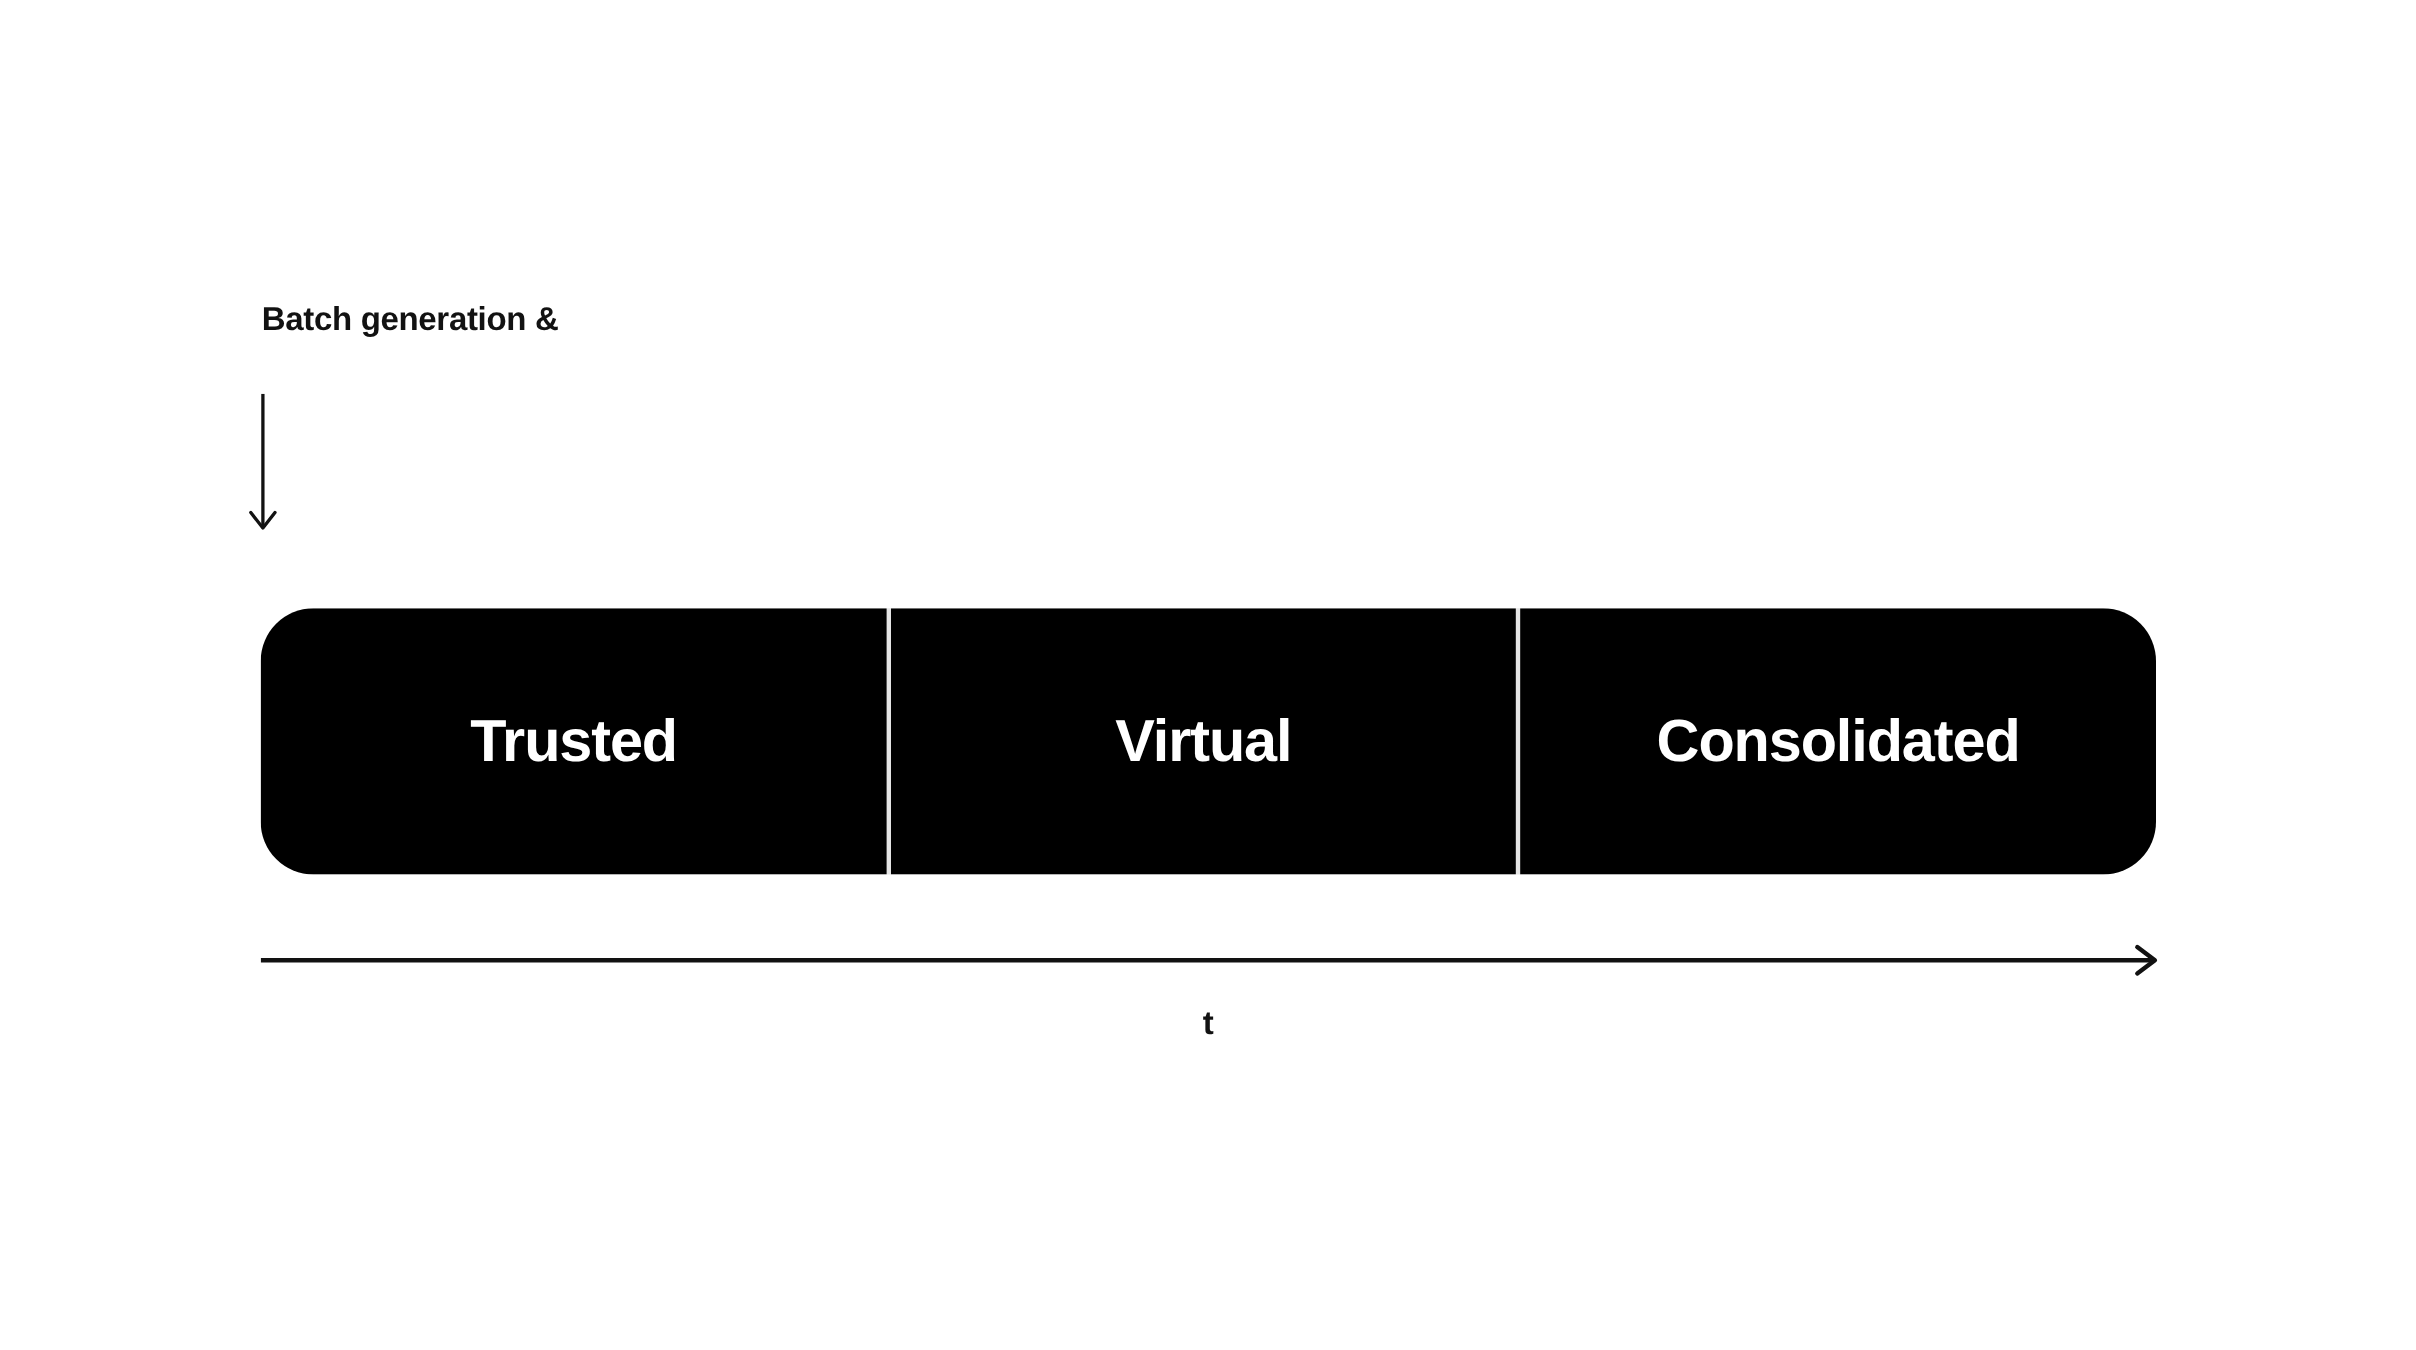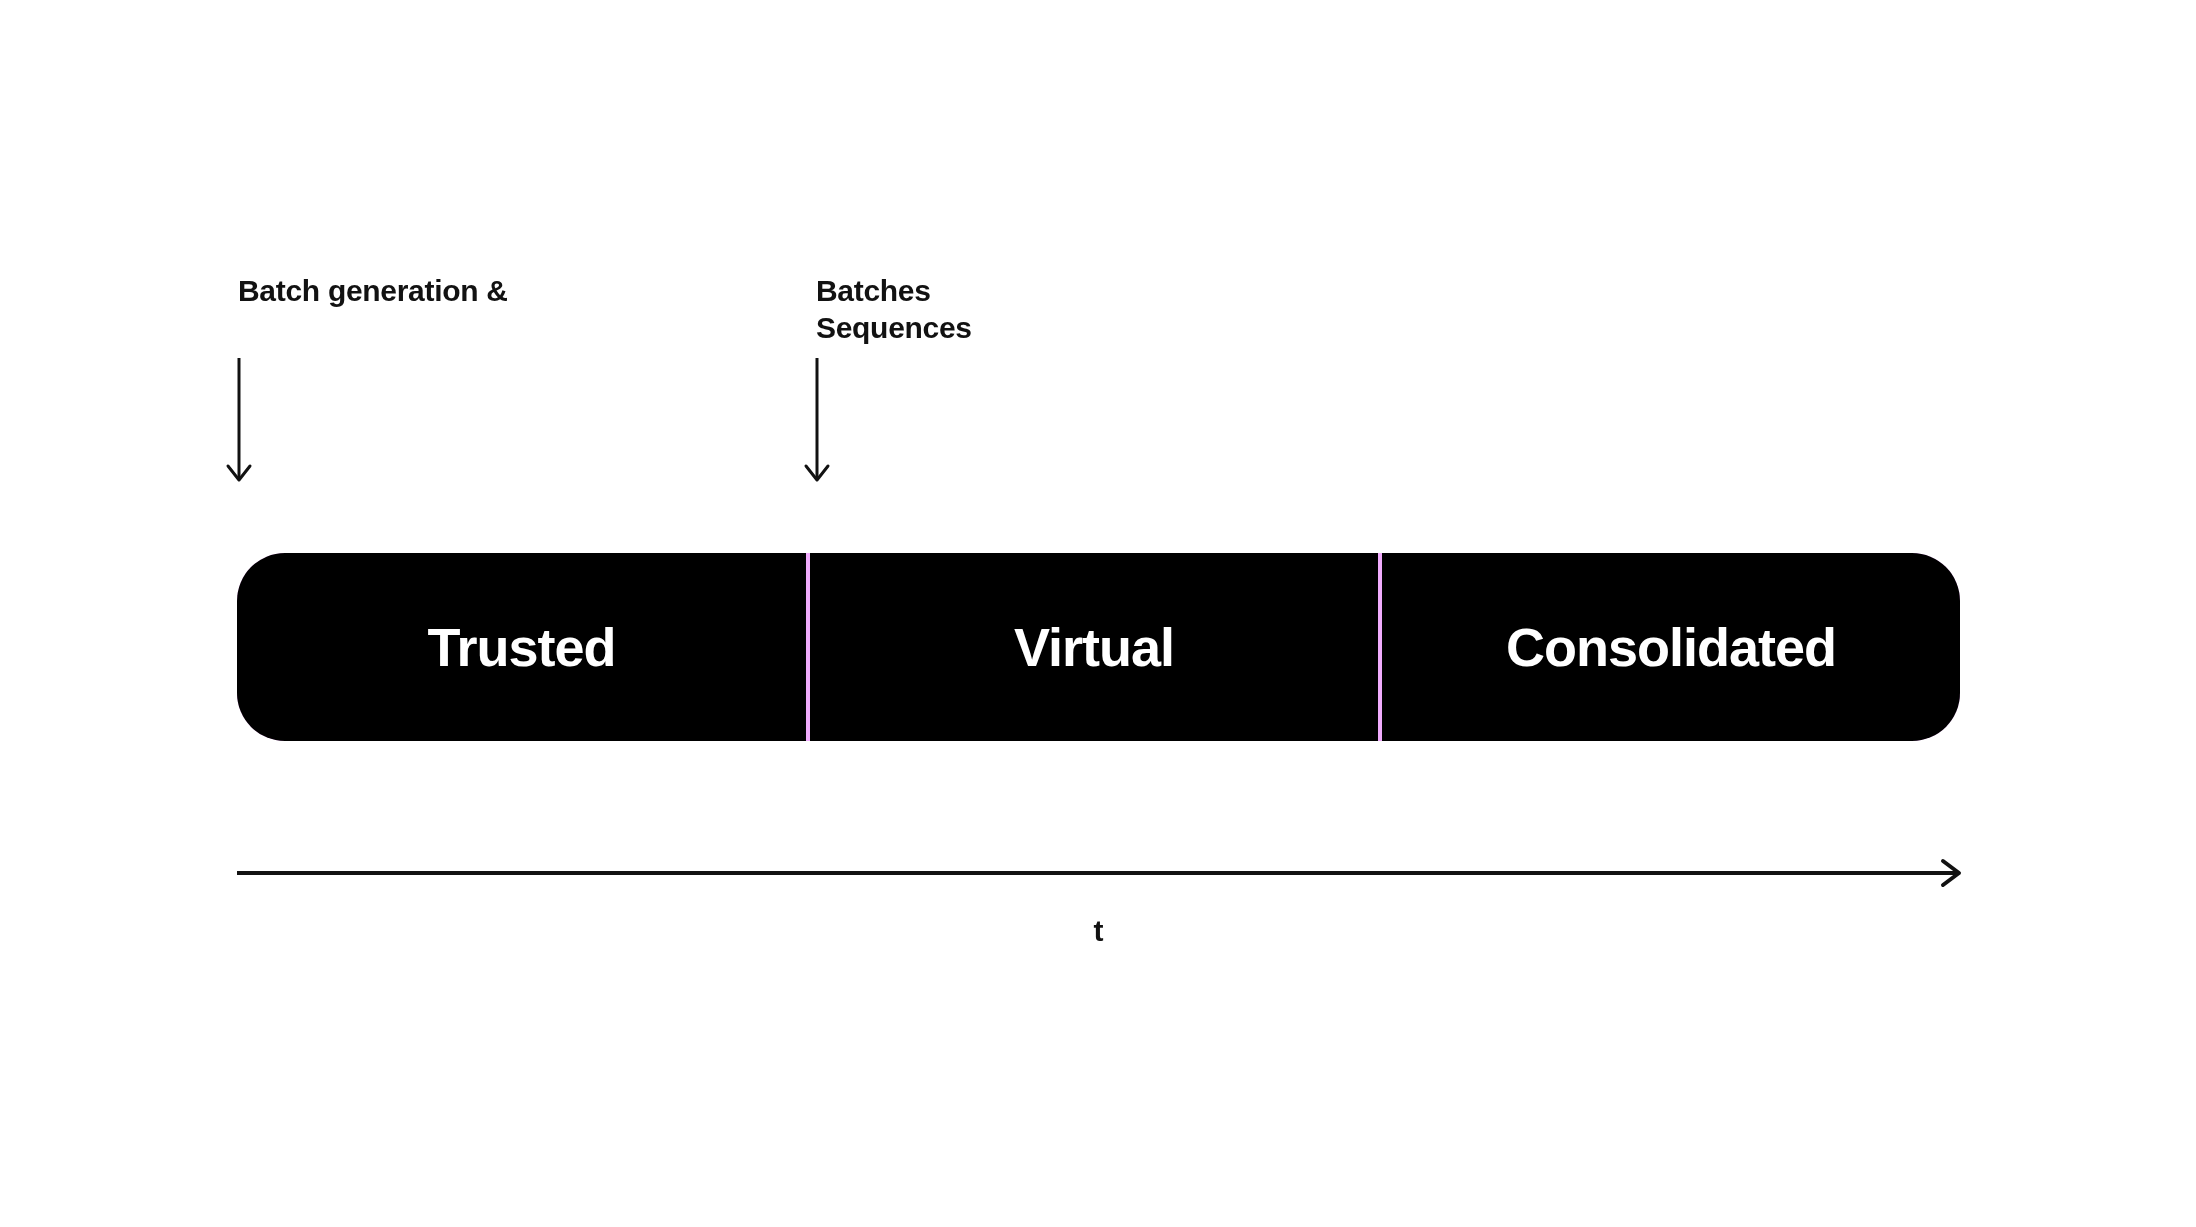--- a/index.html
+++ b/index.html
@@ -39,24 +39,24 @@
   .annotation-1 { left: 238px; }
   .annotation-2 { left: 816px; }
   .annotation-3 { left: 1388px; }
 
   
   .timeline-bar {
     position: absolute;
     left: 237px;
     top: 553px;
     width: 1723px;
-    height: 188px;
+    height: 242px;
     display: flex;
     gap: 4px;
-    background: #f0abfc;
+    background: #e5e5e5;
     border-radius: 48px;
     overflow: hidden;
   }
   .segment {
     background: #000000;
     display: flex;
     align-items: center;
     justify-content: center;
   }
   .segment-1 { width: 569px; }
@@ -99,30 +99,20 @@
   <div class="annotation annotation-1">
     <div class="annotation-label">
       <div>Batch generation &amp;</div>
     </div>
     <svg class="down-arrow" viewBox="0 0 28 126">
       <line x1="14" y1="0" x2="14" y2="121" stroke="#121212" stroke-width="3"></line>
       <path d="M3 108 L14 122 L25 108" fill="none" stroke="#121212" stroke-width="3" stroke-linejoin="round" stroke-linecap="round"></path>
     </svg>
   </div>
 
-  <div class="annotation annotation-2">
-    <div class="annotation-label">
-      <div>Batches</div>
-      <div>Sequences</div>
-    </div>
-    <svg class="down-arrow" viewBox="0 0 28 126">
-      <line x1="14" y1="0" x2="14" y2="121" stroke="#121212" stroke-width="3"></line>
-      <path d="M3 108 L14 122 L25 108" fill="none" stroke="#121212" stroke-width="3" stroke-linejoin="round" stroke-linecap="round"></path>
-    </svg>
-  </div>
 
 
   <div class="timeline-bar">
     <div class="segment segment-1">
       <span class="segment-label">Trusted</span>
     </div>
     <div class="segment segment-2">
       <span class="segment-label">Virtual</span>
     </div>
     <div class="segment segment-3">

